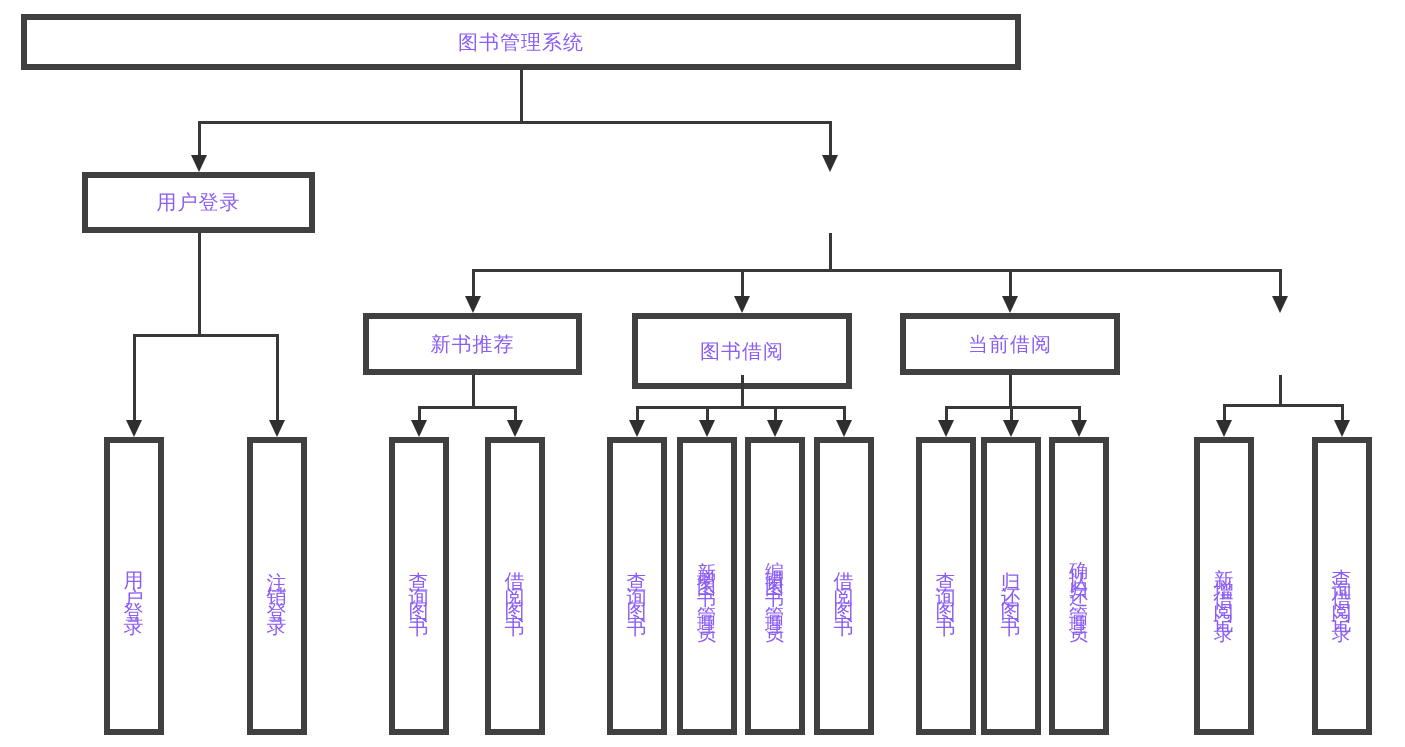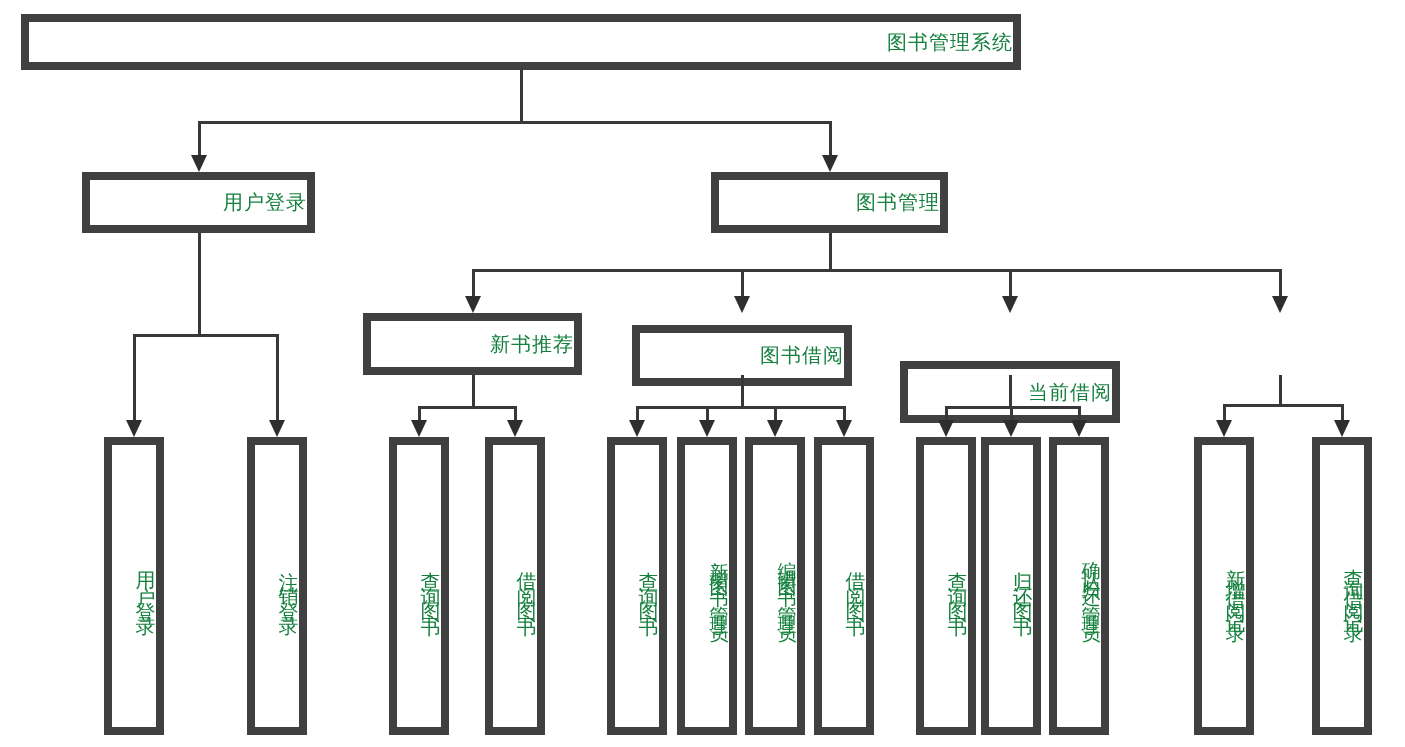--- a/index.html
+++ b/index.html
@@ -1,23 +1,23 @@
 <!DOCTYPE html>
 <html><head>
 <meta charset="utf-8">
 <style>
   html,body{margin:0;padding:0;background:#ffffff;}
   #canvas{
     position:relative;width:1405px;height:747px;background:#ffffff;overflow:hidden;
     font-family:"Liberation Sans","DejaVu Sans",sans-serif;color:#151515;
   }
   .box{
-    position:absolute;box-sizing:border-box;border:8px solid #404040;background:#ffffff;
-    display:flex;align-items:center;justify-content:flex-end;
-    font-size:20px;letter-spacing:1px;color:#15803d;
+    position:absolute;box-sizing:border-box;border:6px solid #404040;background:#ffffff;
+    display:flex;align-items:center;justify-content:center;
+    font-size:20px;letter-spacing:1px;color:#8b5cf6;
   }
   .leaf{width:60px;top:437px;height:298px;}
   .leaf span{
     writing-mode:vertical-rl;text-orientation:mixed;line-height:1;
     display:inline-block;white-space:nowrap;
   }
   .sp-lg span{letter-spacing:15px;}
   .sp-md span{letter-spacing:11px;}
   .sp-sm span{letter-spacing:9px;font-size:19px;}
   .vline{position:absolute;width:3px;background:#383838;}
@@ -37,31 +37,28 @@
 
 <div id="canvas">
 
   <div class="box" style="left:21px;top:14px;width:1000px;height:56px;">
     <span>图书管理系统</span>
   </div>
 
   <div class="box" style="left:82px;top:172px;width:233px;height:61px;">
     <span>用户登录</span>
   </div>
-  <div class="box" style="left:711px;top:172px;width:237px;height:61px;">
-    <span>图书管理</span>
-  </div>
 
   <div class="box" style="left:363px;top:313px;width:219px;height:62px;">
     <span>新书推荐</span>
   </div>
-  <div class="box" style="left:632px;top:325px;width:220px;height:61px;">
+  <div class="box" style="left:632px;top:313px;width:220px;height:76px;">
     <span>图书借阅</span>
   </div>
-  <div class="box" style="left:900px;top:313px;width:220px;height:62px;margin-top:48px;">
+  <div class="box" style="left:900px;top:313px;width:220px;height:62px;">
     <span>当前借阅</span>
   </div>
 
   <div class="box leaf sp-lg" style="left:104px;">
     <span>用户登录</span>
   </div>
   <div class="box leaf sp-lg" style="left:247px;">
     <span>注销登录</span>
   </div>
 

